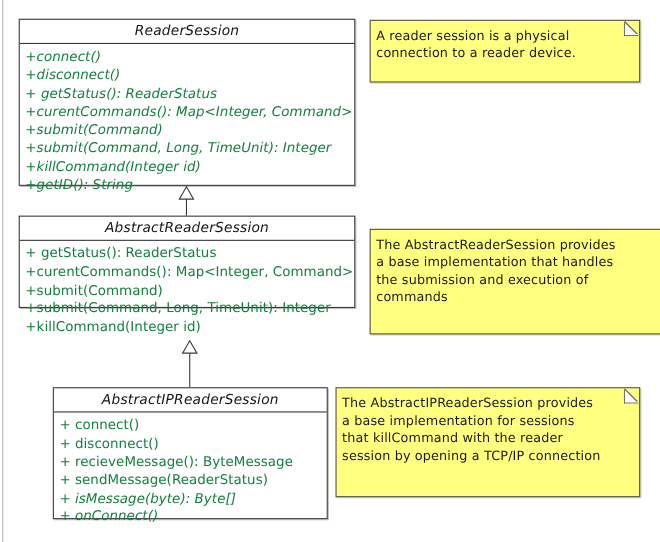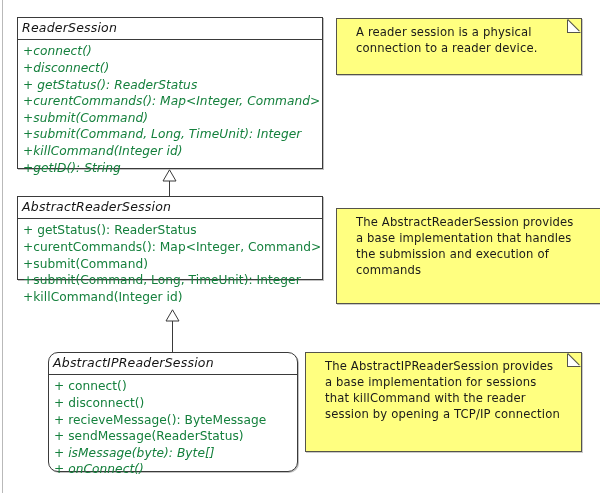--- a/index.html
+++ b/index.html
@@ -30,20 +30,21 @@
   
   .uml-class {
     position: absolute;
     box-sizing: border-box;
     background: #ffffff;
     border: 1px solid #3a3a3a;
     box-shadow: 1px 1px 0 rgba(140,140,140,0.55);
   }
   .uml-class-header {
     box-sizing: border-box;
+    text-align: center;
     font-style: italic;
     font-size: 12.5px;
     color: #141414;
     padding: 3px 4px 4px 4px;
     border-bottom: 1px solid #3a3a3a;
     line-height: 1.15;
     letter-spacing: 0.2px;
   }
   
   .uml-class-header::after {
@@ -106,21 +107,21 @@
     height: 0;
     border-top: 1px solid #55544a;
     transform: rotate(45deg);
     transform-origin: 0 0;
   }
   .uml-note-text {
     position: relative;
     font-size: 11.6px;
     color: #1a1a1a;
     line-height: 16px;
-    padding: 5px 8px 5px 19px;
+    padding: 5px 8px 5px 5px;
     letter-spacing: 0.15px;
   }
   .uml-note-line {
     white-space: nowrap;
   }
 
   
   .gen-line {
     position: absolute;
     width: 1px;
@@ -192,21 +193,21 @@
     </div>
   </div>
 
   <div class="gen-line" style="left:172px; top:321px; height:31px;"></div>
   <div class="gen-arrow" style="left:165px; top:309px;">
     <svg width="15" height="13" viewBox="0 0 15 13">
       <polygon points="7.5,0.8 14,12 1,12" fill="#ffffff" stroke="#3a3a3a" stroke-width="1"></polygon>
     </svg>
   </div>
 
-  <div class="uml-class" id="class-abstract-ip-reader-session" style="left:48px; top:352px; width:250px; height:120px;border-radius:10px;">
+  <div class="uml-class" id="class-abstract-ip-reader-session" style="left:48px; top:352px; width:250px; height:120px;">
     <div class="uml-class-header">AbstractIPReaderSession</div>
     <div class="uml-class-body">
       <div class="uml-member">+ connect()</div>
       <div class="uml-member">+ disconnect()</div>
       <div class="uml-member">+ recieveMessage(): ByteMessage</div>
       <div class="uml-member">+ sendMessage(ReaderStatus)</div>
       <div class="uml-member abstract">+ isMessage(byte): Byte[]</div>
       <div class="uml-member abstract">+ onConnect()</div>
     </div>
   </div>

